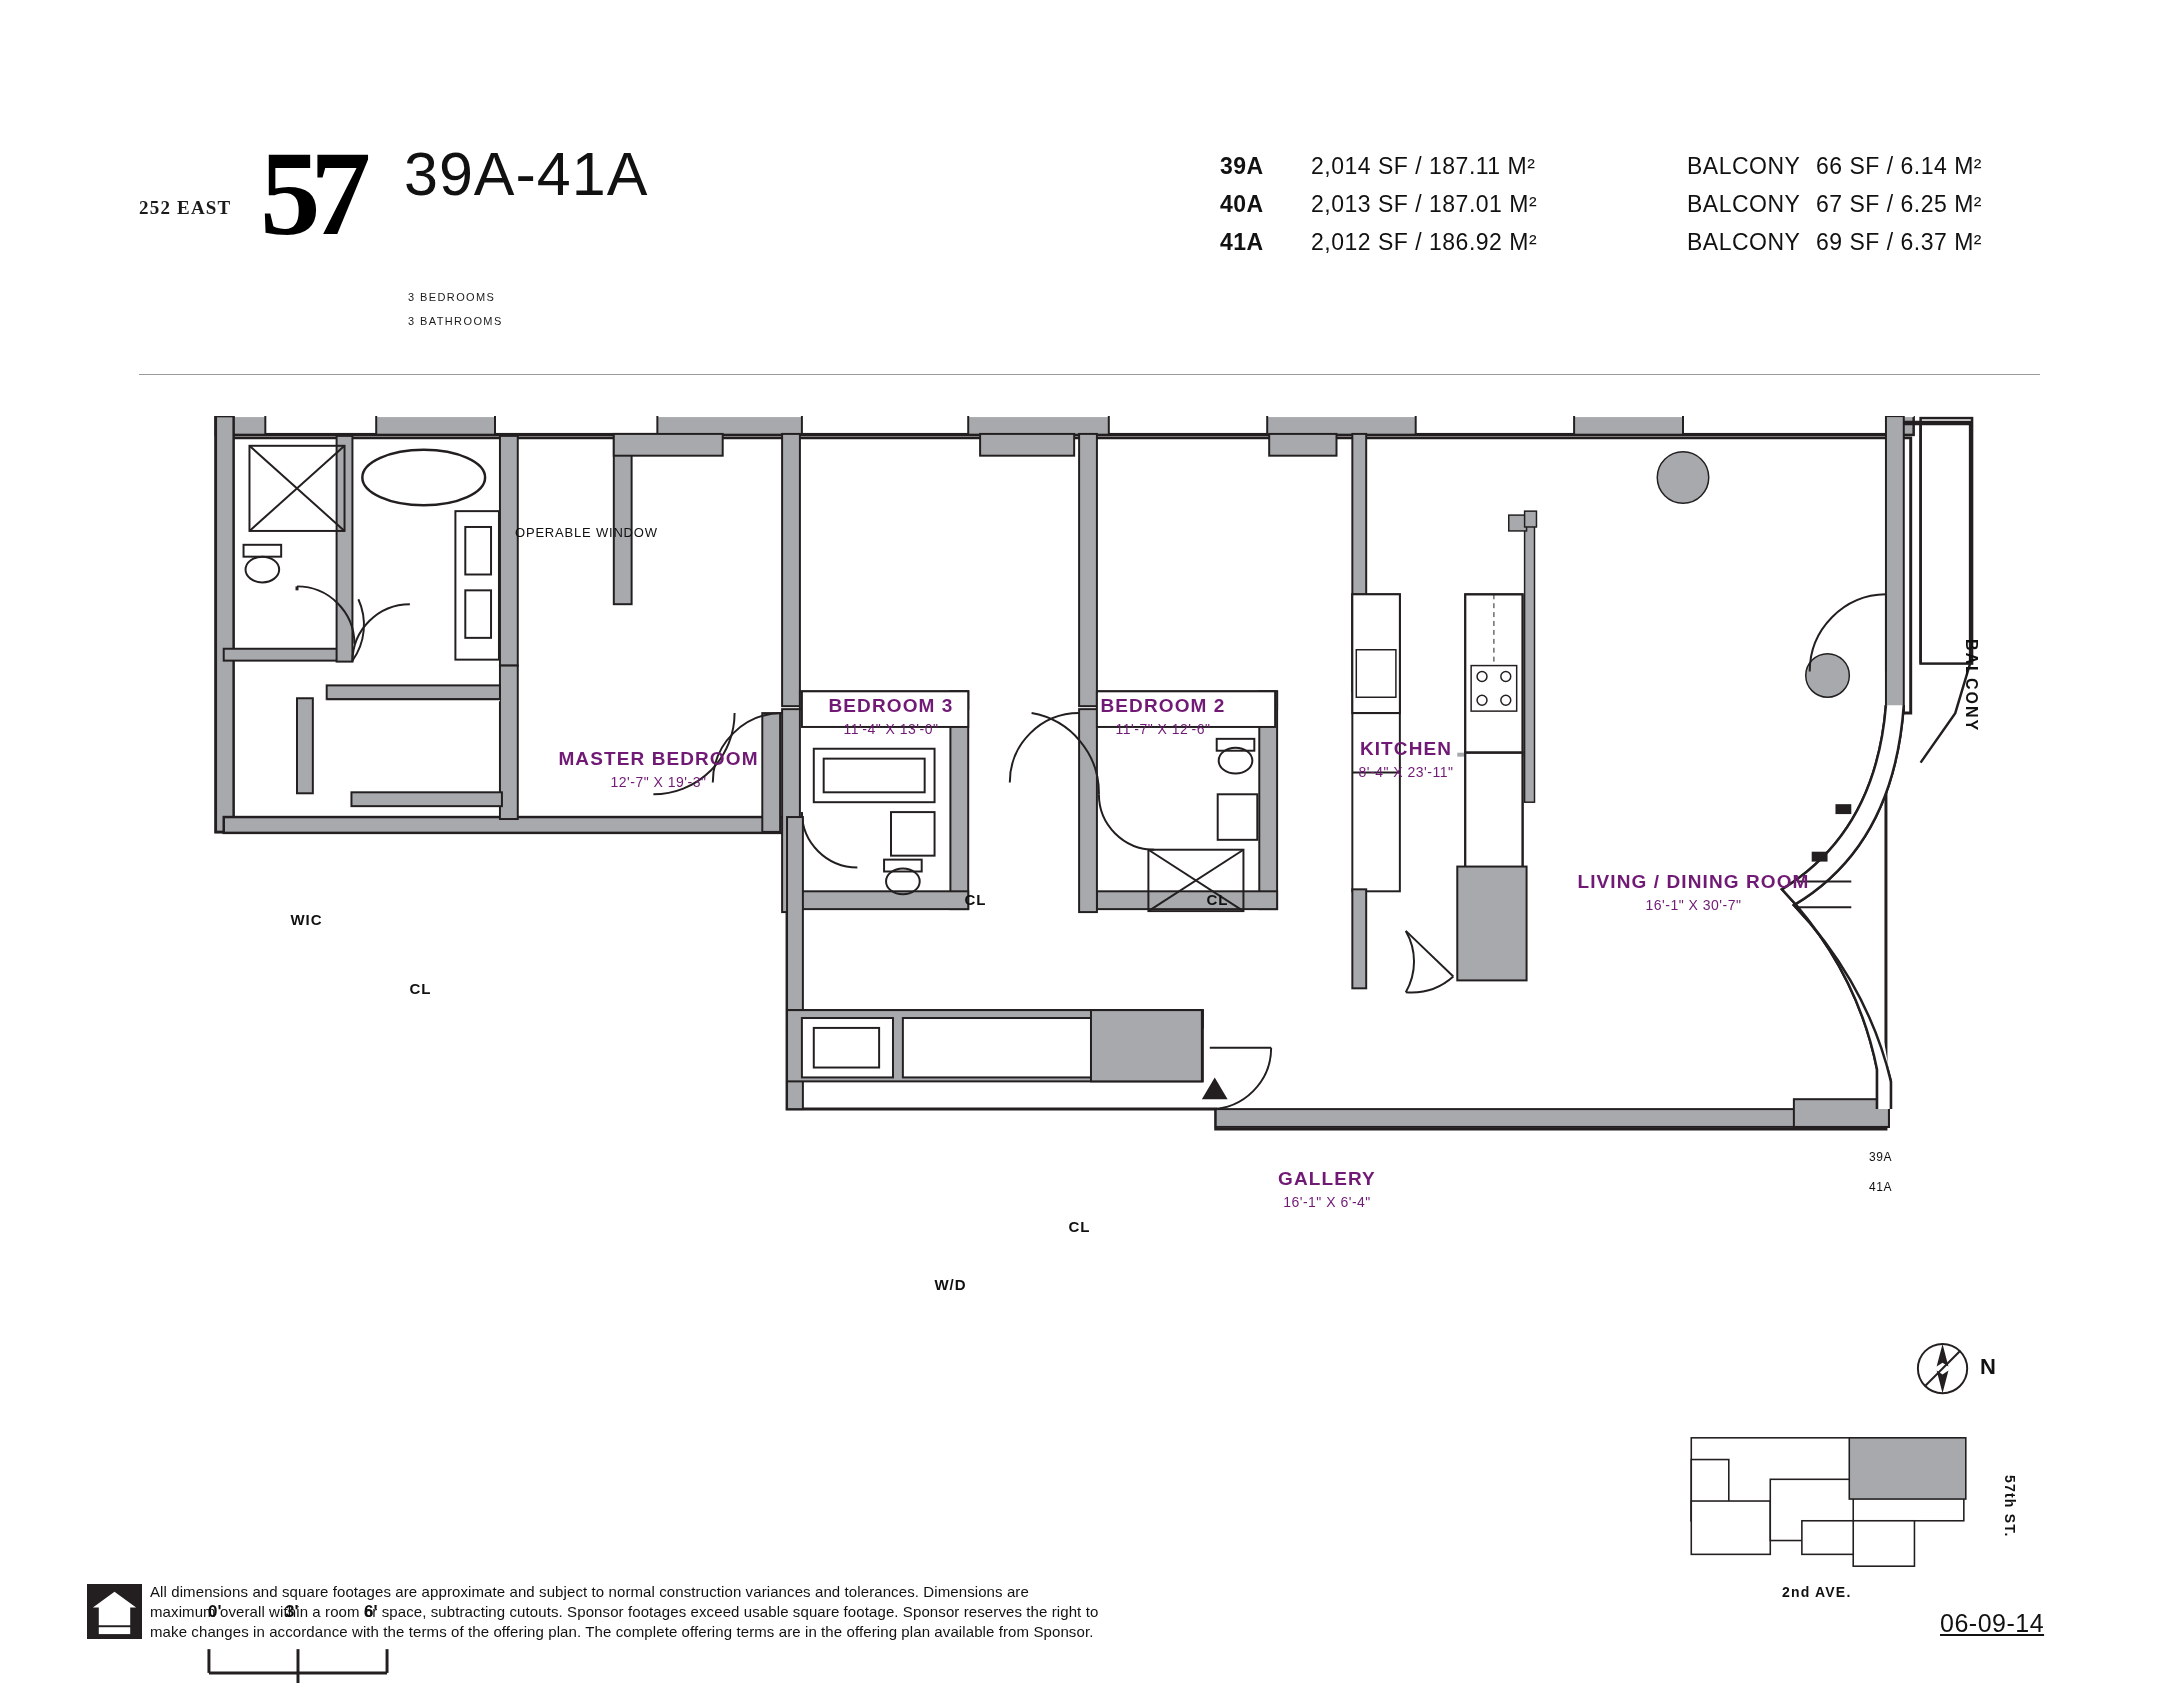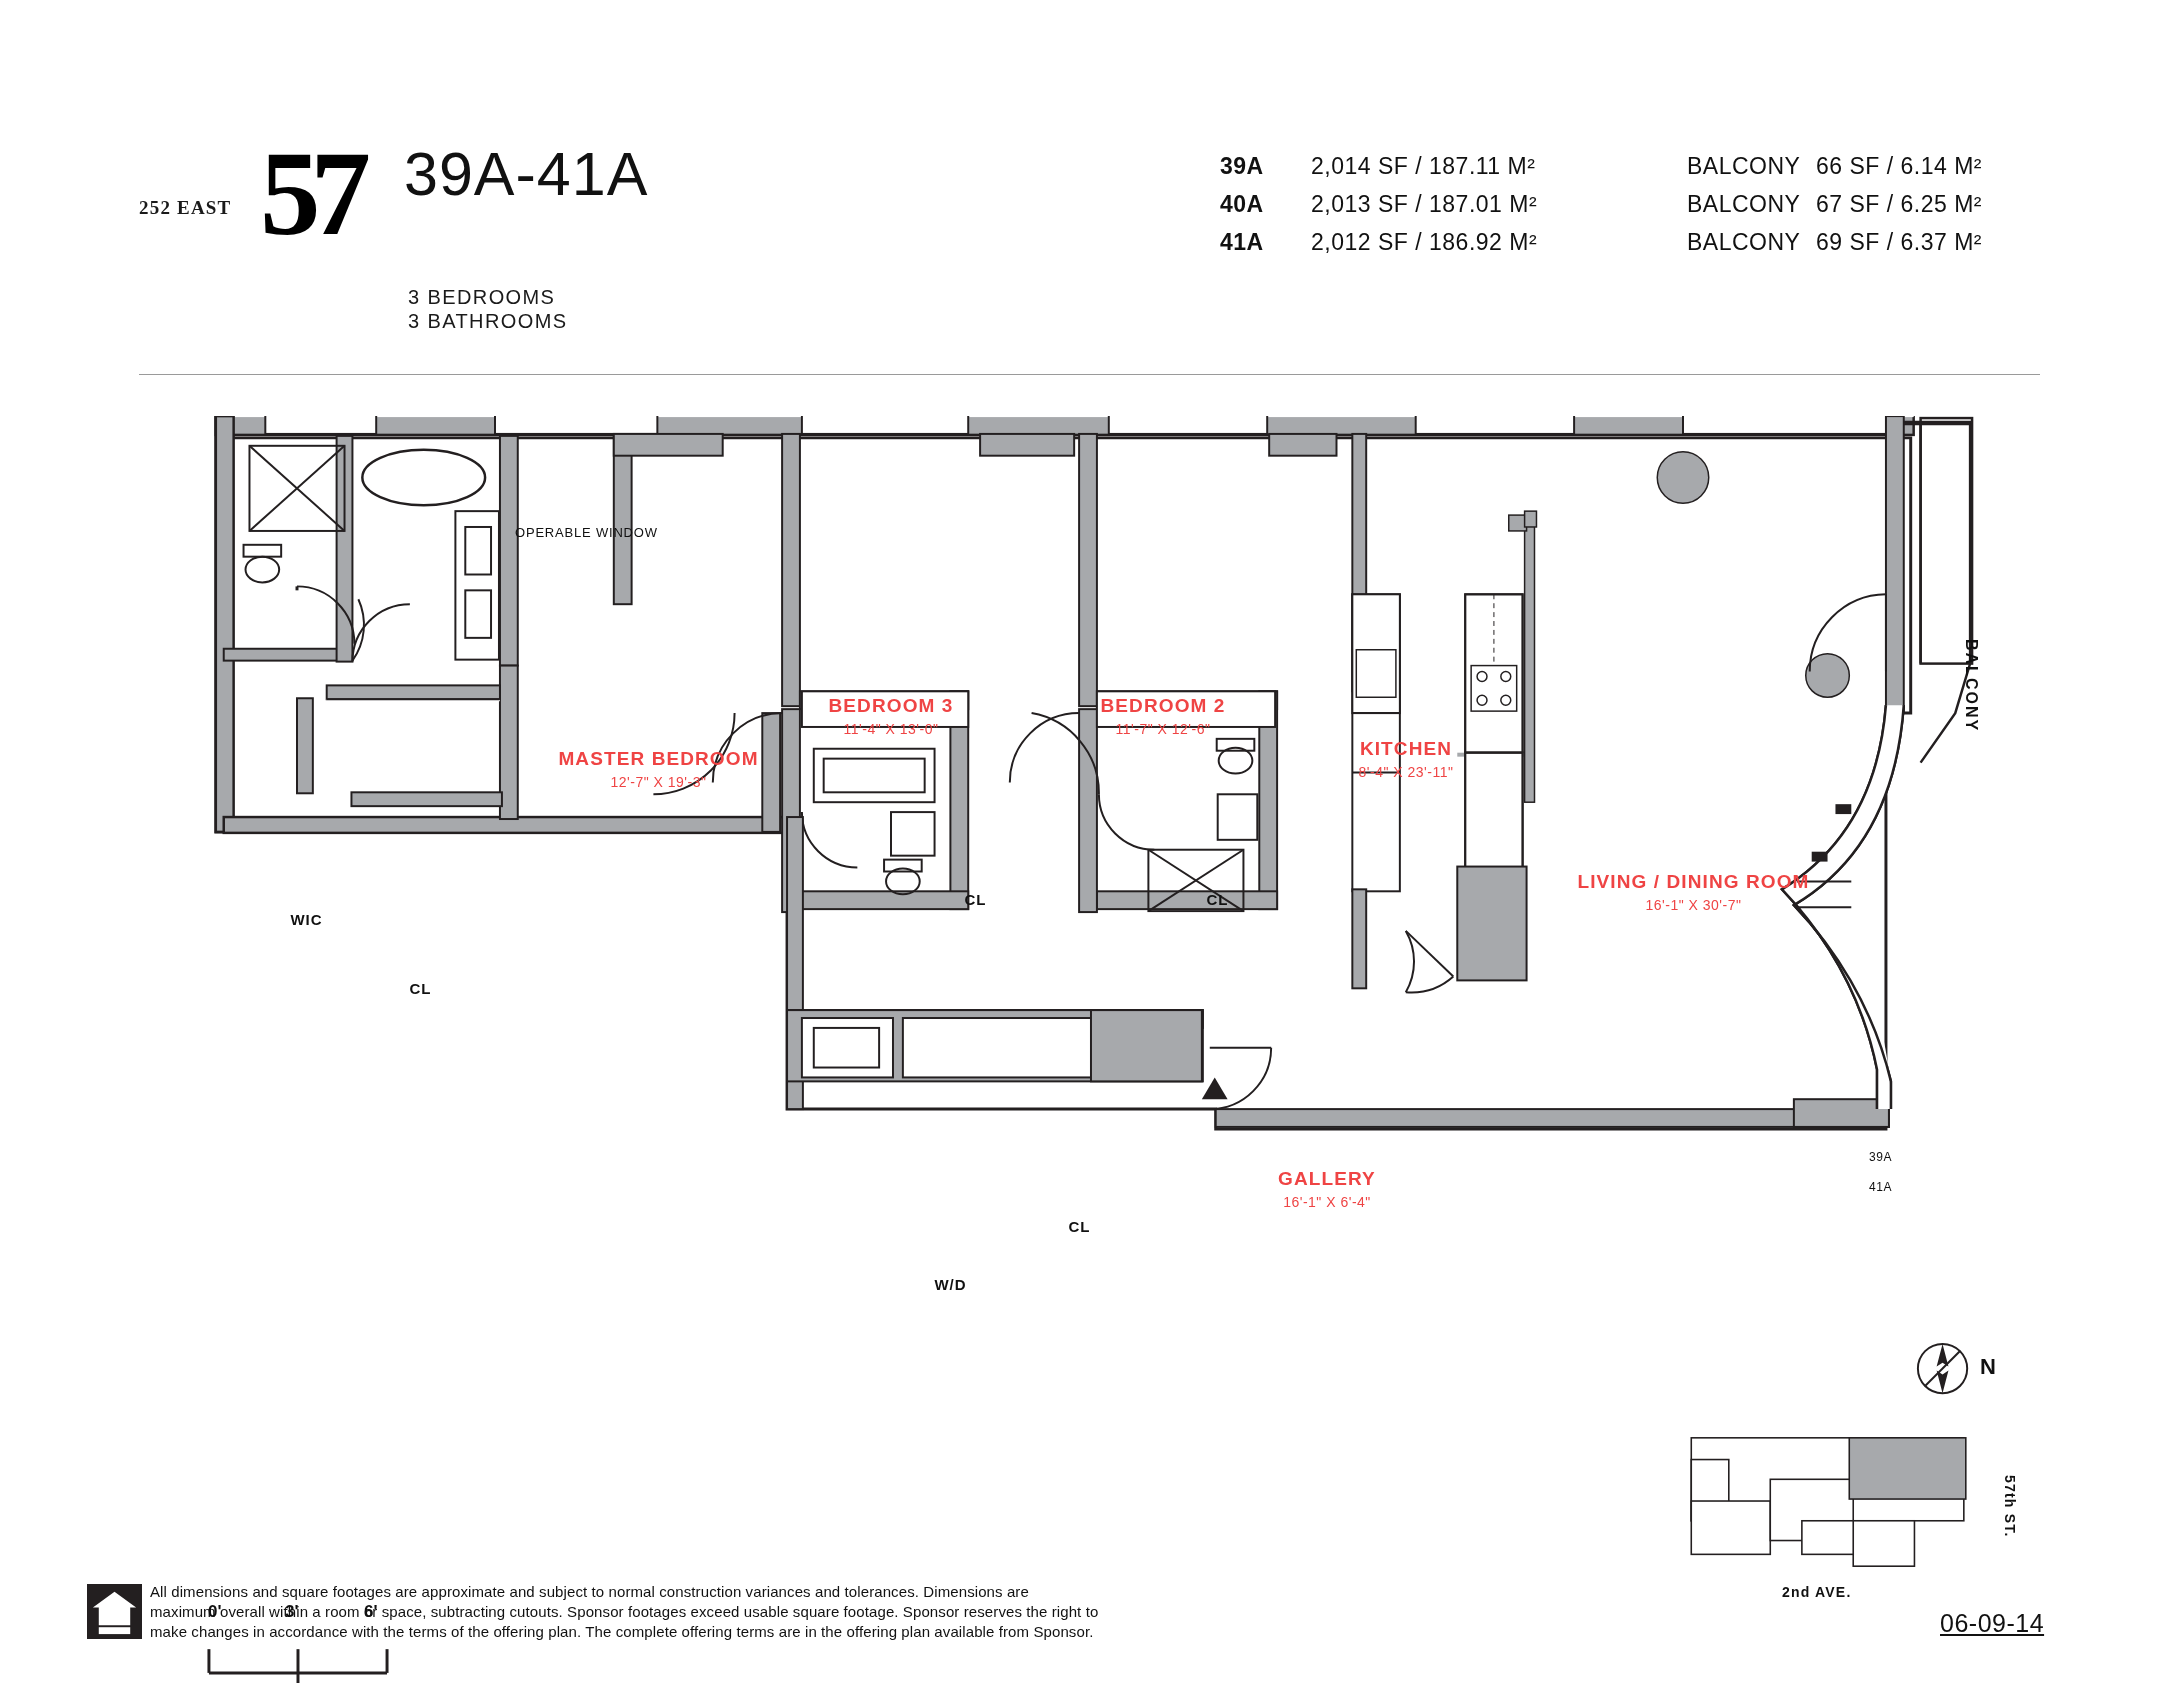--- a/index.html
+++ b/index.html
@@ -50,21 +50,21 @@
     position: absolute;
     left: 404px; top: 139px;
     font-size: 61px;
     letter-spacing: 1px;
     font-family: "Liberation Sans", sans-serif;
     color: #111;
   }
   .beds-baths {
     position: absolute;
     left: 408px; top: 285px;
-    font-size: 20px;
+    font-size: 11px;
     line-height: 24px;
     letter-spacing: 1.4px;
     color: #1a1a1a;
   }
   .specs {
     position: absolute;
     left: 1220px; top: 153px;
     font-size: 0;
   }
   .spec-row {
@@ -111,21 +111,21 @@
   .plan {
     position: absolute;
     left: 0; top: 416px;
     width: 2178px; height: 1109px;
   }
 
   
   .room {
     position: absolute;
     text-align: center;
-    color: #ef4444;
+    color: #701a75;
     letter-spacing: 0.6px;
   }
   .room .nm {
     font-size: 19px;
     font-weight: 700;
     letter-spacing: 1.1px;
     white-space: nowrap;
   }
   .room .dim {
     font-size: 14px;

